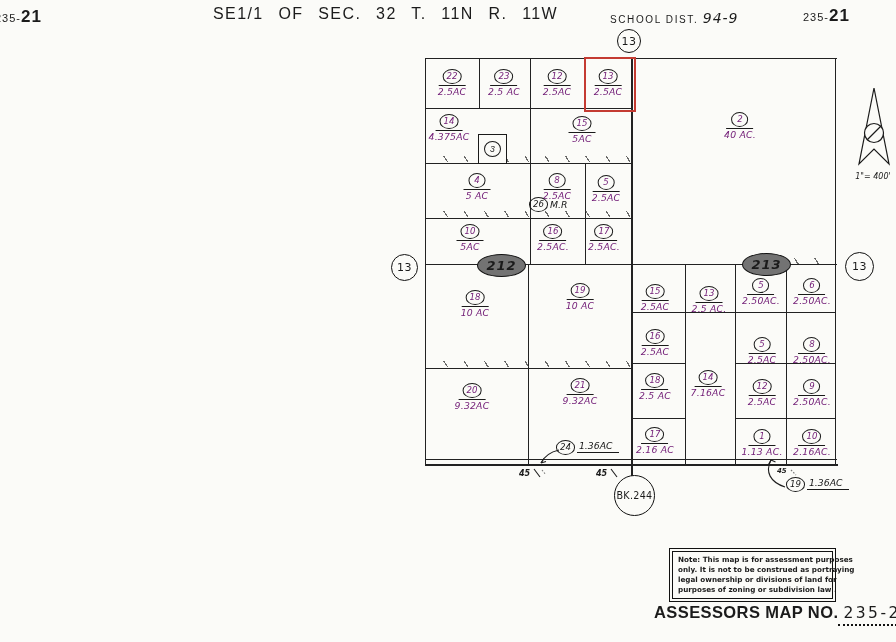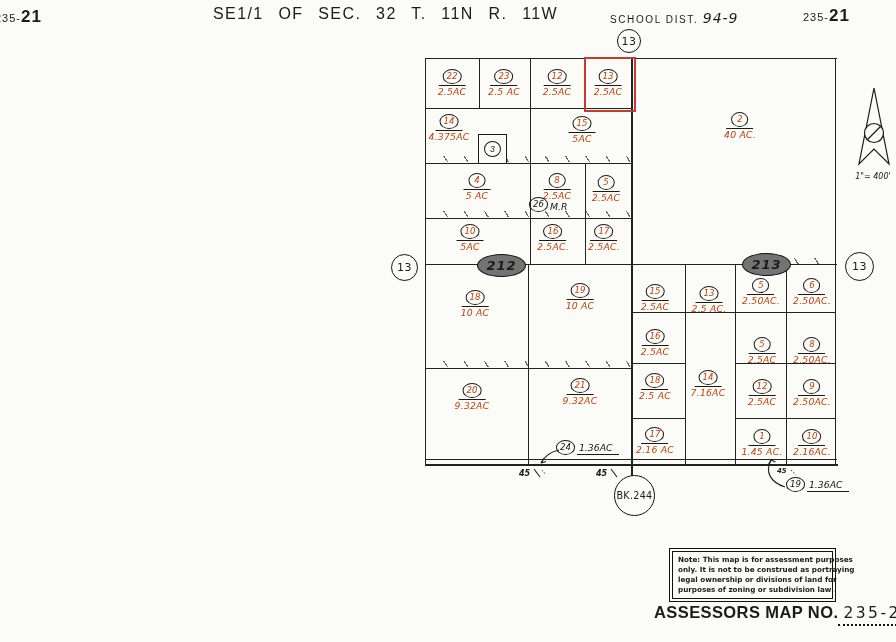--- a/index.html
+++ b/index.html
@@ -10,28 +10,28 @@
   .hl,.vl{position:absolute;background:#222;z-index:1;}
   .hl{height:1.3px;} .vl{width:1.3px;}
   .thick-h{height:2.2px;} .thick-v{width:2.4px;}
   
   .hatch{position:absolute;height:6px;z-index:1;opacity:.75;
          background:repeating-linear-gradient(58deg,transparent 0 16px,#3a3a3a 16px 17.2px);}
   
   .redbox{position:absolute;border:2px solid #c43b32;z-index:3;background:transparent;}
   
   .plabel{position:absolute;transform:translateX(-50%);text-align:center;z-index:4;
-          font-family:"DejaVu Sans",sans-serif;font-style:italic;color:#c2410c;
+          font-family:"DejaVu Sans",sans-serif;font-style:italic;color:#701a75;
           line-height:1;white-space:nowrap;}
   .pnum{display:inline-block;min-width:9px;padding:2px 3px 2px;border:1.2px solid #1a1a1a;
         border-radius:50%;font-size:8.6px;text-align:center;background:transparent;}
   .pbar{display:block;width:27px;margin:1px auto 0;height:0;border-top:1.2px solid #1a1a1a;}
   .parea{display:block;font-size:9.3px;padding-top:1.5px;letter-spacing:.2px;}
   
-  .ilabel{position:absolute;z-index:4;display:flex;align-items:flex-end;gap:2px;
+  .ilabel{position:absolute;z-index:4;display:flex;align-items:center;gap:2px;
           font-family:"DejaVu Sans",sans-serif;font-style:italic;font-size:9.3px;
           color:#161616;white-space:nowrap;line-height:1;}
   .u{border-bottom:1.3px solid #1a1a1a;padding:0 6px 1.5px 2px;}
   
   .box3{position:absolute;border:1.3px solid #1a1a1a;z-index:4;display:flex;
         align-items:center;justify-content:center;background:#fbfbf8;}
   
   .circle-badge{position:absolute;border:1.4px solid #111;border-radius:50%;background:#fbfbf8;
         display:flex;align-items:center;justify-content:center;z-index:4;
         font-family:"DejaVu Sans",sans-serif;font-size:11px;letter-spacing:.5px;}
@@ -152,21 +152,21 @@
   <div class="plabel" style="left:761px;top:275px"><span class="pnum">5</span><span class="pbar"></span><span class="parea">2.50AC.</span></div>
   <div class="plabel" style="left:812px;top:275px"><span class="pnum">6</span><span class="pbar"></span><span class="parea">2.50AC.</span></div>
   <div class="plabel" style="left:655px;top:326px"><span class="pnum">16</span><span class="pbar"></span><span class="parea">2.5AC</span></div>
   <div class="plabel" style="left:762px;top:334px"><span class="pnum">5</span><span class="pbar"></span><span class="parea">2.5AC</span></div>
   <div class="plabel" style="left:812px;top:334px"><span class="pnum">8</span><span class="pbar"></span><span class="parea">2.50AC.</span></div>
   <div class="plabel" style="left:655px;top:370px"><span class="pnum">18</span><span class="pbar"></span><span class="parea">2.5 AC</span></div>
   <div class="plabel" style="left:708px;top:367px"><span class="pnum">14</span><span class="pbar"></span><span class="parea">7.16AC</span></div>
   <div class="plabel" style="left:762px;top:376px"><span class="pnum">12</span><span class="pbar"></span><span class="parea">2.5AC</span></div>
   <div class="plabel" style="left:812px;top:376px"><span class="pnum">9</span><span class="pbar"></span><span class="parea">2.50AC.</span></div>
   <div class="plabel" style="left:655px;top:424px"><span class="pnum">17</span><span class="pbar"></span><span class="parea">2.16 AC</span></div>
-  <div class="plabel" style="left:762px;top:426px"><span class="pnum">1</span><span class="pbar"></span><span class="parea">1.45 AC.</span></div>
+  <div class="plabel" style="left:762px;top:426px"><span class="pnum">1</span><span class="pbar"></span><span class="parea">1.13 AC.</span></div>
   <div class="plabel" style="left:812px;top:426px"><span class="pnum">10</span><span class="pbar"></span><span class="parea">2.16AC.</span></div>
   <div class="ilabel" style="left:786px;top:477px">
       <span class="pnum">19</span>
       <span class="u">1.36AC</span>
     </div>
 
   <div class="circle-badge" style="left:391px;top:254px;width:25px;height:25px">13</div>
   <div class="circle-badge" style="left:845px;top:252px;width:27px;height:27px">13</div>
   <div class="ellipse-badge" style="left:477px;top:254px">212</div>
   <div class="ellipse-badge" style="left:742px;top:253px">213</div>

